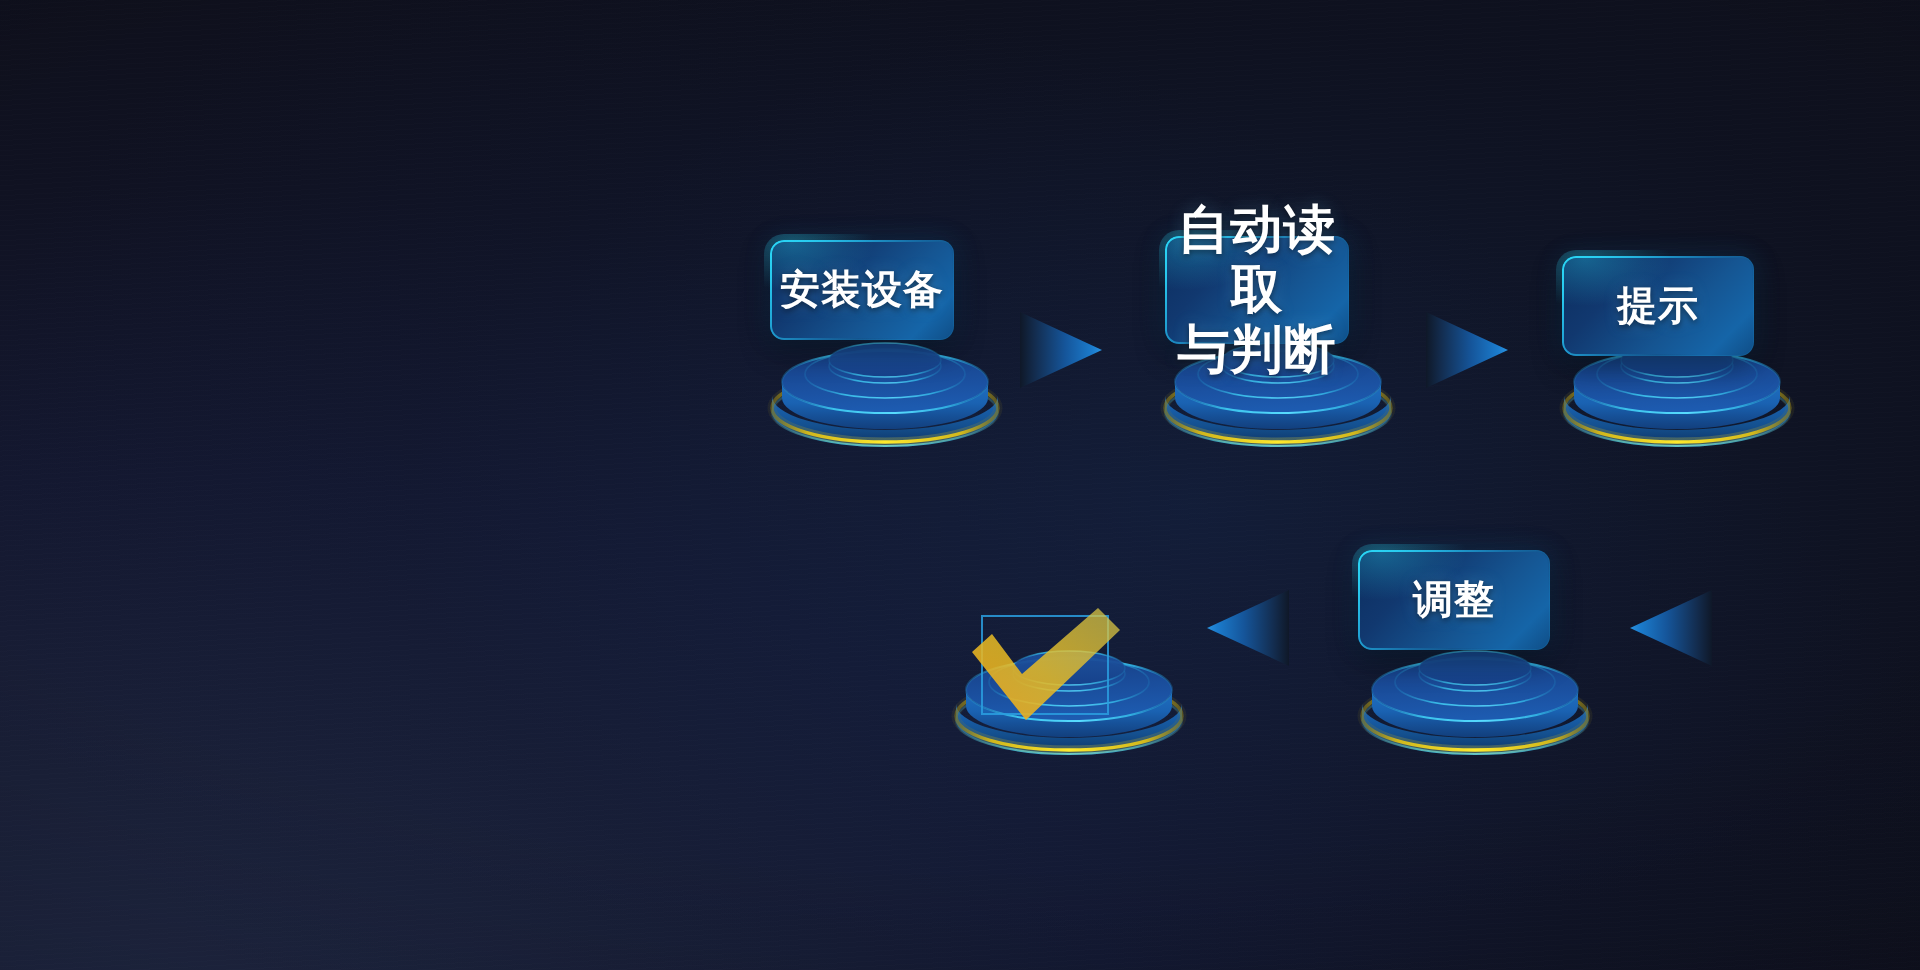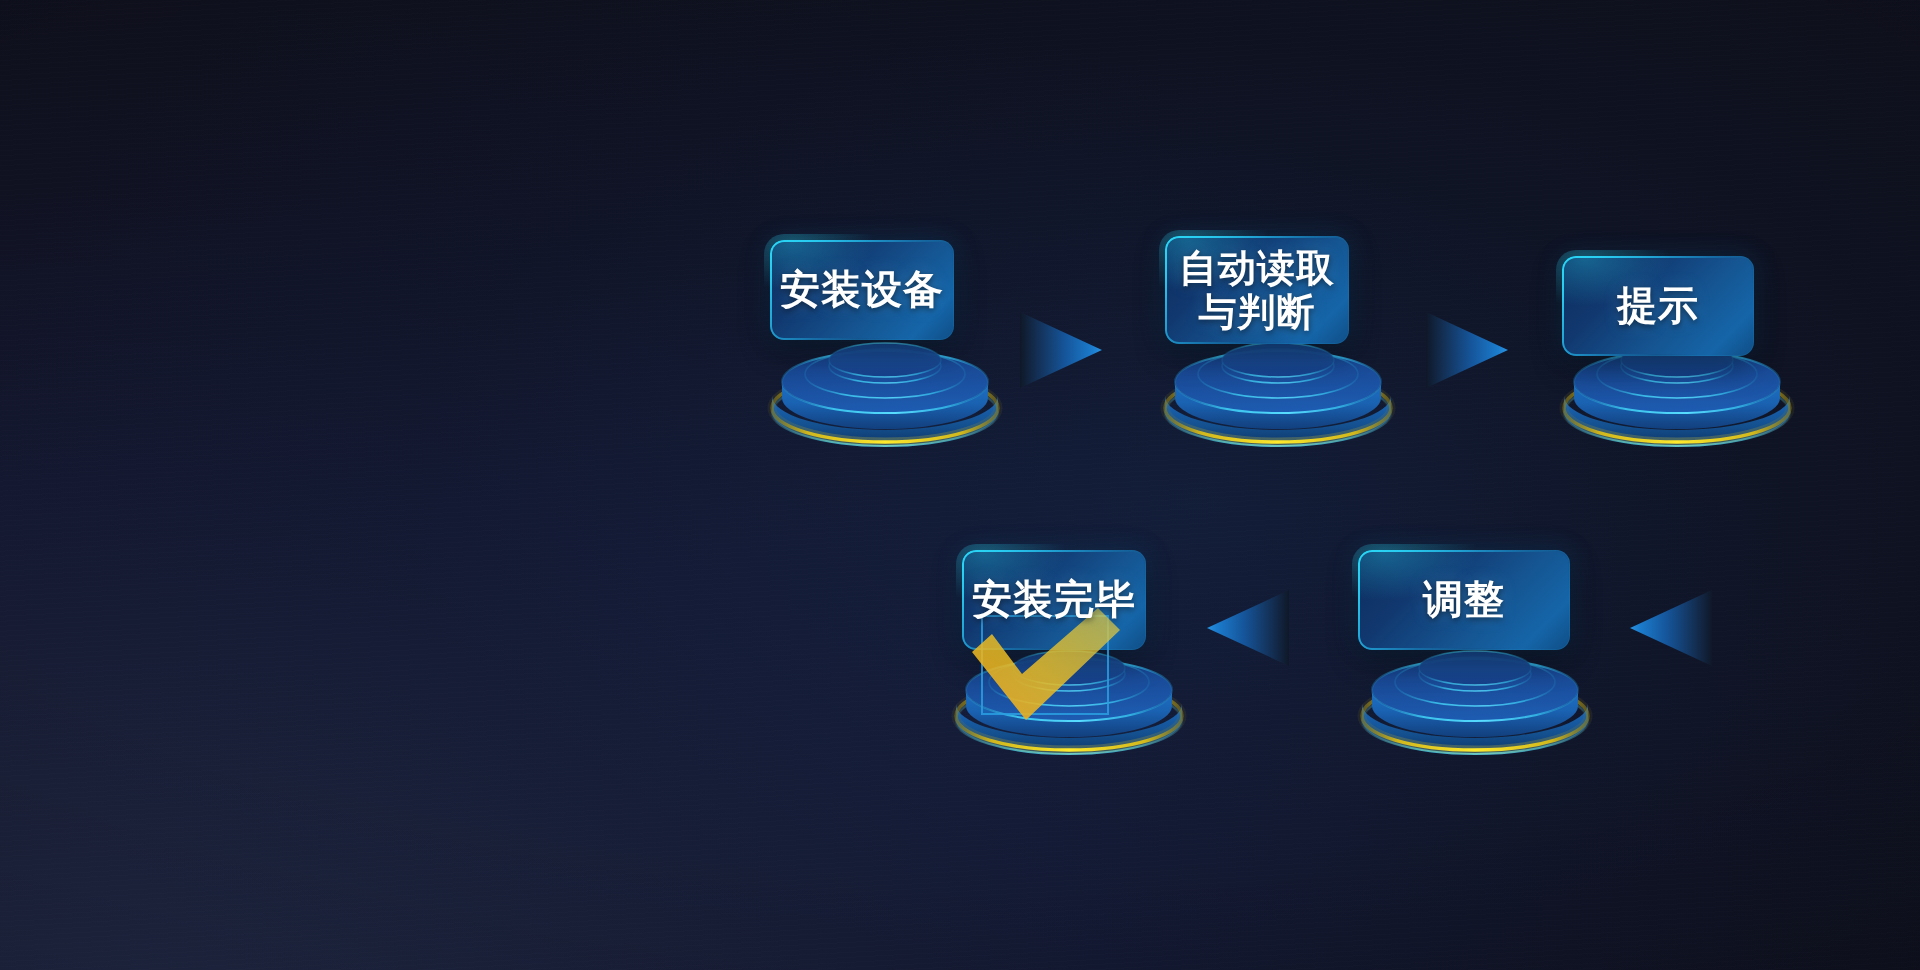--- a/index.html
+++ b/index.html
@@ -84,21 +84,21 @@
   .card-label {
     position:relative; z-index:3;
     color:#ffffff;
     font-size:40px;
     font-weight:700;
     line-height:1.14;
     letter-spacing:1px;
     text-shadow:0 2px 6px rgba(0,0,0,0.55), 0 0 16px rgba(120,200,255,0.28);
     white-space:pre-line;
   }
-  .card.two-line .card-label { font-size:38px; line-height:1.16;font-family:Liberation Serif, serif; }
+  .card.two-line .card-label { font-size:52px; line-height:1.16;font-family:Liberation Serif, serif; }
 
   
   .arrow { position:absolute; }
   .arrow svg { display:block; overflow:visible; }
 
   
   .checkmark { position:absolute; pointer-events:none; }
   .checkmark svg { display:block; overflow:visible; }
 </style>
 </head>
@@ -283,21 +283,21 @@
         <path d="M22 42 A103 31 0 0 0 228 42 L228 58 A103 31 0 0 1 22 58 Z" fill="url(#discSide)"></path>
         <ellipse cx="125" cy="42" rx="103" ry="31" fill="url(#discTop2)"></ellipse>
         <ellipse cx="125" cy="42" rx="103" ry="31" fill="none" stroke="url(#rimCyan)" stroke-width="2"></ellipse>
         <ellipse cx="125" cy="34" rx="80" ry="24" fill="none" stroke="url(#rimCyan)" stroke-width="1.7" opacity="0.9"></ellipse>
         <ellipse cx="125" cy="26" rx="56" ry="17" fill="none" stroke="url(#rimCyan)" stroke-width="1.6" opacity="0.85"></ellipse>
         <ellipse cx="125" cy="20" rx="56" ry="17" fill="url(#discTop)" opacity="0.95"></ellipse>
         <ellipse cx="125" cy="20" rx="56" ry="17" fill="none" stroke="url(#rimCyan)" stroke-width="1.5" opacity="0.8"></ellipse>
       </svg>
     </div>
 
-    <div class="card" style="left:0; top:0; width:212px; height:100px;">
+    <div class="card" style="left:0; top:0; width:192px; height:100px;">
       <span class="card-label">调整</span>
     </div>
   </div>
 
   <div class="arrow" style="left:1205px; top:588px;">
     <svg width="86" height="80" viewBox="0 0 86 80">
       <path d="M84 2 L2 40 L84 78 Z" fill="url(#arrowL)"></path>
     </svg>
   </div>
 
@@ -313,23 +313,20 @@
         <path d="M22 42 A103 31 0 0 0 228 42 L228 58 A103 31 0 0 1 22 58 Z" fill="url(#discSide)"></path>
         <ellipse cx="125" cy="42" rx="103" ry="31" fill="url(#discTop2)"></ellipse>
         <ellipse cx="125" cy="42" rx="103" ry="31" fill="none" stroke="url(#rimCyan)" stroke-width="2"></ellipse>
         <ellipse cx="125" cy="34" rx="80" ry="24" fill="none" stroke="url(#rimCyan)" stroke-width="1.7" opacity="0.9"></ellipse>
         <ellipse cx="125" cy="26" rx="56" ry="17" fill="none" stroke="url(#rimCyan)" stroke-width="1.6" opacity="0.85"></ellipse>
         <ellipse cx="125" cy="20" rx="56" ry="17" fill="url(#discTop)" opacity="0.95"></ellipse>
         <ellipse cx="125" cy="20" rx="56" ry="17" fill="none" stroke="url(#rimCyan)" stroke-width="1.5" opacity="0.8"></ellipse>
       </svg>
     </div>
 
-    <div class="card" style="left:0; top:0; width:184px; height:100px;">
-      <span class="card-label">安装完毕</span>
-    </div>
 
     <div class="checkmark" style="left:-12px; top:50px;">
       <svg width="200" height="130" viewBox="0 0 200 130">
         <rect x="32" y="16" width="126" height="98" fill="none" stroke="#2a9fe0" stroke-width="2" opacity="0.85"></rect>
         <path d="M22 52 L42 34 L72 74 L148 8 L170 30 L76 120 Z" fill="url(#checkGrad)"></path>
       </svg>
     </div>
   </div>
 
 </div>

